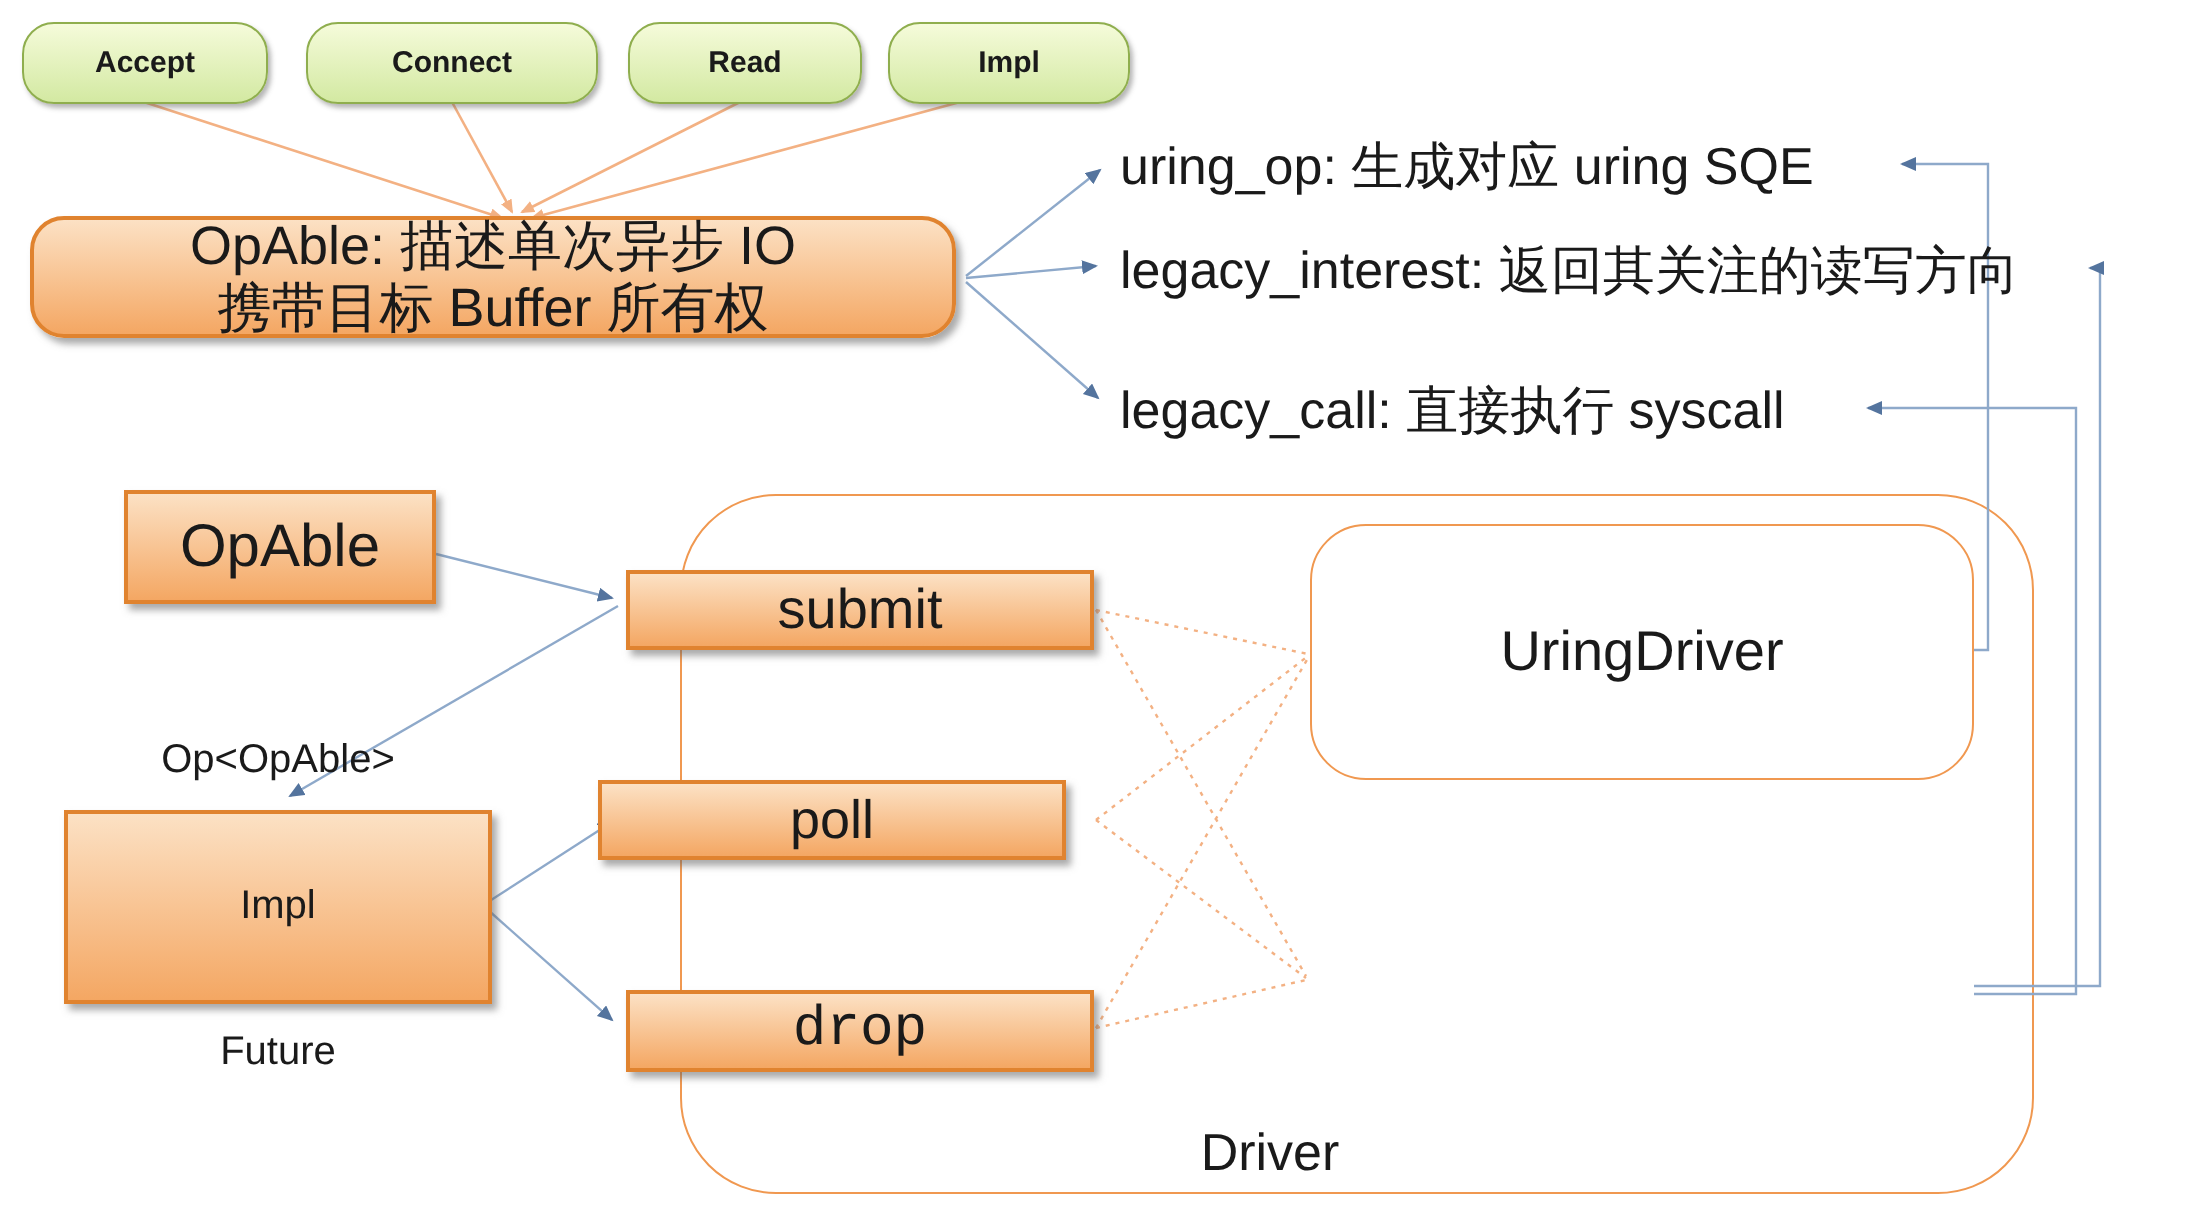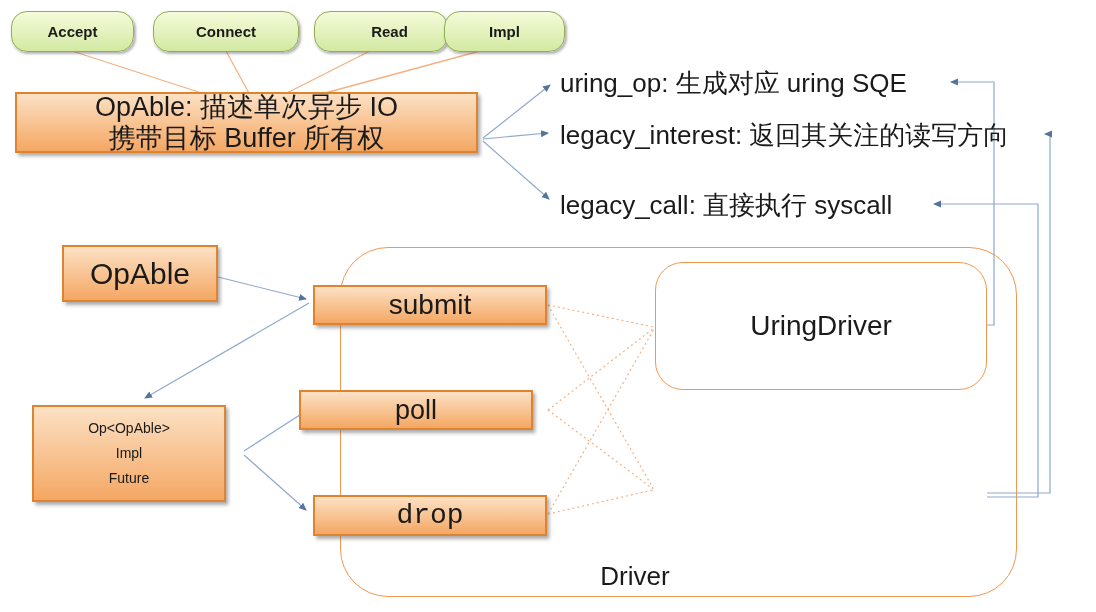--- a/index.html
+++ b/index.html
@@ -25,23 +25,23 @@
   }
   
   .orange-box{
     position:absolute;z-index:2;box-sizing:border-box;
     border:2px solid var(--c-orange-border);
     background:linear-gradient(to bottom,var(--c-orange-top),var(--c-orange-bot));
     box-shadow:2.5px 3px 3.5px rgba(100,100,100,.55);
     display:flex;flex-direction:column;align-items:center;justify-content:center;
     text-align:center;
   }
-  #opable-desc{left:15px;top:92px;width:463px;height:61px;font-size:27px;line-height:31px;}
+  #opable-desc{left:15px;top:108px;width:463px;height:61px;font-size:27px;line-height:31px;border-radius:17px;}
   #opable-small{left:62px;top:245px;width:156px;height:57px;font-size:30px;}
-  #op-impl{left:32px;top:405px;width:194px;height:97px;font-size:14px;line-height:25px;}
+  #op-impl{left:32px;top:405px;width:214px;height:97px;font-size:20px;line-height:25px;gap:48px;}
   #fn-submit{left:313px;top:285px;width:234px;height:40px;font-size:28px;}
   #fn-poll{left:299px;top:390px;width:234px;height:40px;font-size:27px;}
   #fn-drop{left:313px;top:495px;width:234px;height:41px;font-size:28px;font-family:Liberation Mono, monospace;}
   
   #driver-container{
     left:340px;top:247px;width:677px;height:350px;border-radius:48px;z-index:0;
     border:1.5px solid var(--c-driver-border);box-sizing:border-box;background:transparent;
   }
   .driver-box{
     position:absolute;z-index:2;box-sizing:border-box;background:#fff;
@@ -66,21 +66,21 @@
 <body>
 
 <div id="canvas">
 
   <div class="op-box" style="left:11px;top:11px;width:121px;">
     <span>Accept</span>
   </div>
   <div class="op-box" style="left:153px;top:11px;width:144px;">
     <span>Connect</span>
   </div>
-  <div class="op-box" style="left:314px;top:11px;width:115px;padding-left:17px;">
+  <div class="op-box" style="left:314px;top:11px;width:115px;">
     <span>Read</span>
   </div>
   <div class="op-box" style="left:444px;top:11px;width:119px;">
     <span>Impl</span>
   </div>
 
   <div class="orange-box" id="opable-desc">
     <span>OpAble: 描述单次异步 IO</span>
     <span>携带目标 Buffer 所有权</span>
   </div>

